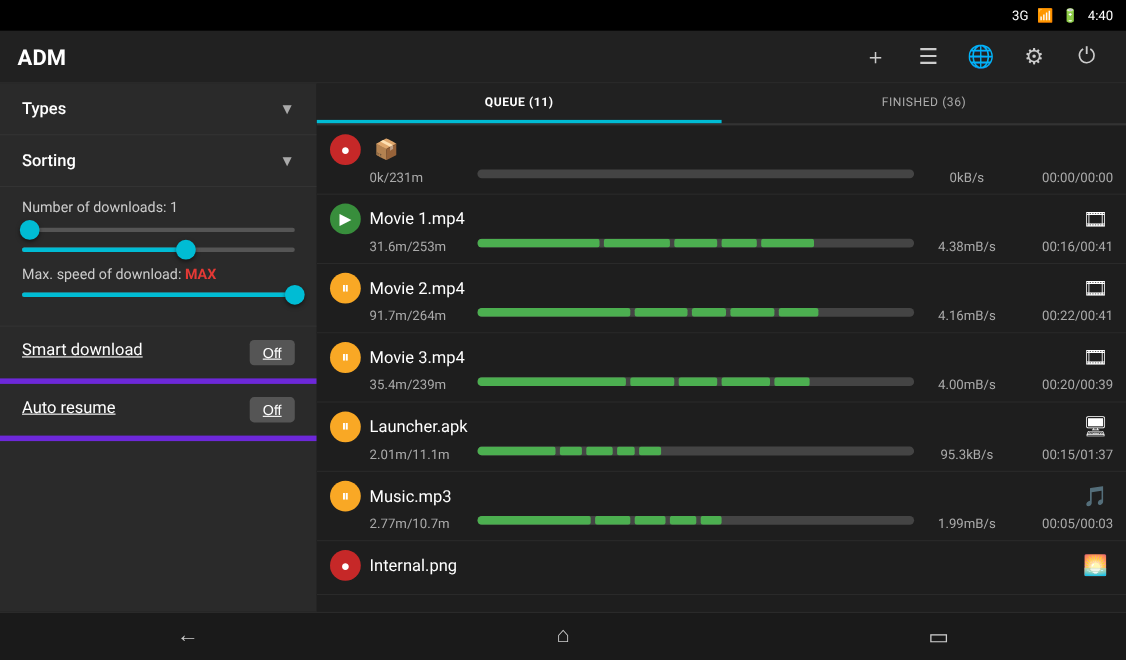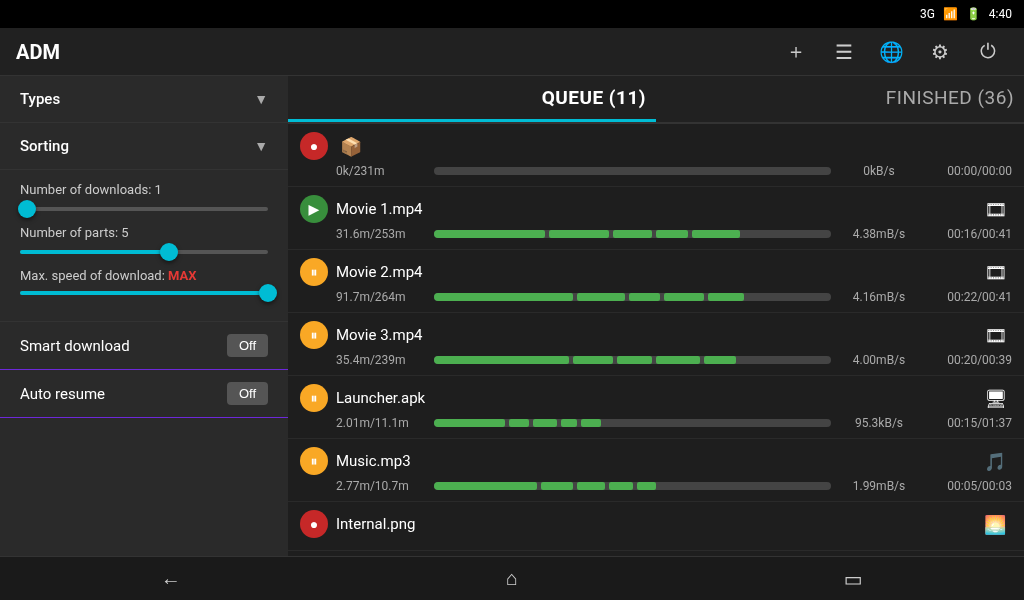--- a/index.html
+++ b/index.html
@@ -138,24 +138,25 @@
       margin-bottom: 6px;
     }
     .max-speed-value {
       color: #e53935;
       font-weight: bold;
     }
 
     
     .toggle-row {
       display: flex;
-      align-items: center;
+      align-items: flex-start;
       justify-content: space-between;
       padding: 12px 20px;
-      border-bottom: 1px solid #6d28d9;
+      border-bottom: 5px solid #6d28d9;
+      text-decoration: underline;
     }
     .toggle-label {
       font-size: 15px;
       color: #fff;
     }
     .toggle-btn {
       background: #555;
       border: none;
       color: #fff;
       padding: 4px 12px;
@@ -173,23 +174,23 @@
     }
 
     
     .tabs {
       display: flex;
       background: #212121;
       border-bottom: 2px solid #333;
     }
     .tab {
       flex: 1;
-      text-align: right;
+      text-align: center;
       padding: 10px;
-      font-size: 19px;
+      font-size: 11px;
       cursor: pointer;
       color: #aaa;
       letter-spacing: 0.5px;
     }
     .tab.active {
       color: #fff;
       border-bottom: 3px solid #00bcd4;
       font-weight: bold;
     }
 
@@ -231,21 +232,20 @@
       height: 28px;
       border-radius: 2px;
       display: flex;
       align-items: center;
       justify-content: center;
       font-size: 18px;
     }
 
     .item-row2 {
       display: flex;
-      align-items: center;
       gap: 8px;
       padding-left: 36px;
     }
     .item-size {
       font-size: 12px;
       color: #aaa;
       min-width: 90px;
     }
     .progress-bar {
       flex: 1;
@@ -333,21 +333,20 @@
 
     <div class="sidebar-content">
       <div class="param-label">Number of downloads: 1</div>
       <div class="slider-container">
         <div class="slider-track">
           <div class="slider-fill" style="width: 3%"></div>
           <div class="slider-thumb" style="left: calc(3% - 9px)"></div>
         </div>
       </div>
 
-      <div class="param-label">Number of parts: 5</div>
       <div class="slider-container">
         <div class="slider-track">
           <div class="slider-fill" style="width: 60%"></div>
           <div class="slider-thumb" style="left: calc(60% - 9px)"></div>
         </div>
       </div>
 
       <div class="max-speed-label">
         <span>Max. speed of download: </span><span class="max-speed-value">MAX</span>
       </div>

